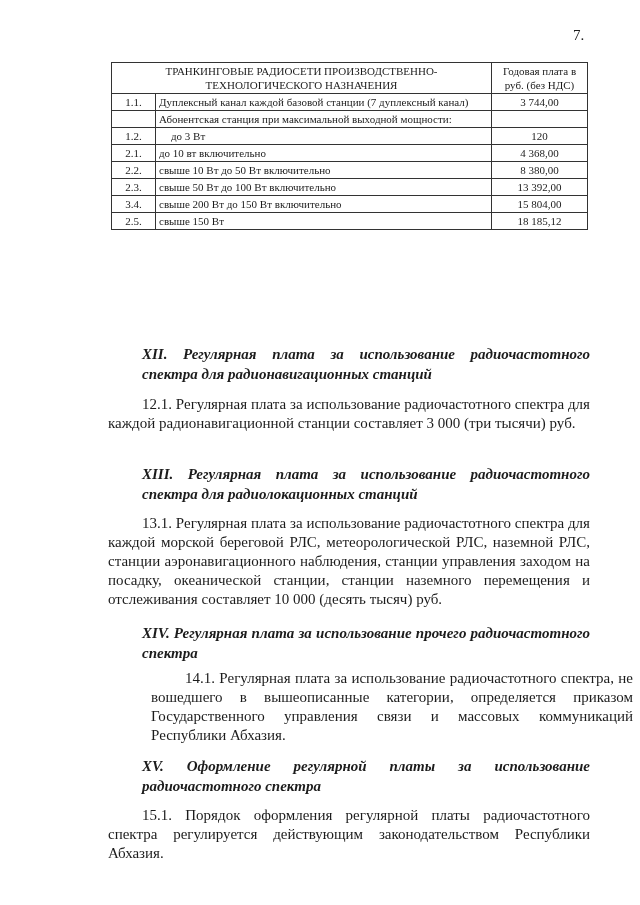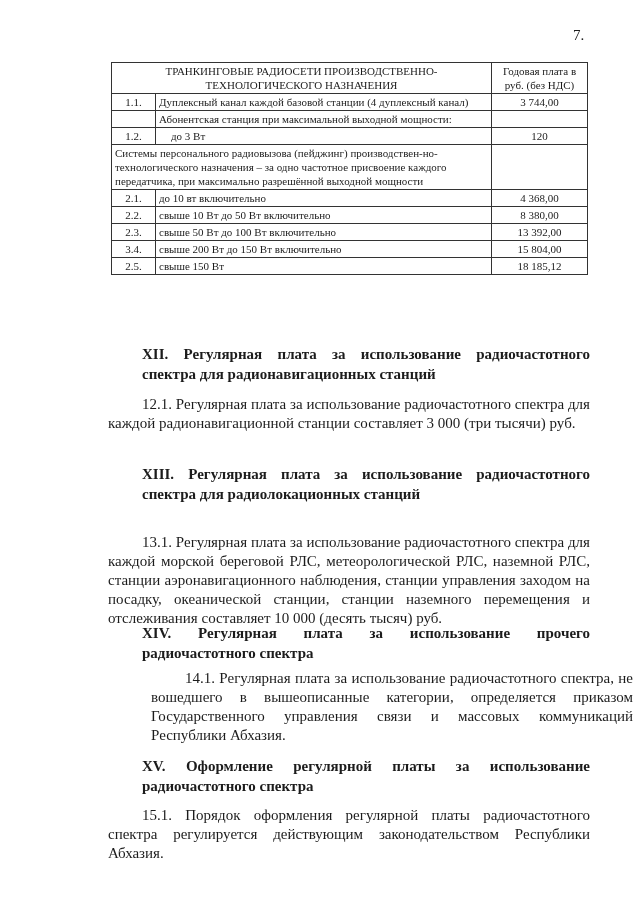--- a/index.html
+++ b/index.html
@@ -13,55 +13,52 @@
     border-collapse: collapse; font-size: 11px; line-height: 14px;
   }
   table.fees td { border: 1px solid #333; padding: 1px 3px; vertical-align: top; }
   td.num { width: 37px; text-align: center; vertical-align: middle !important; }
   td.val { width: 89px; text-align: center; vertical-align: middle !important; }
   td.head { text-align: center; }
   td.indent span { padding-left: 12px; }
   .section {
     position: absolute; left: 142px; width: 448px; font-weight: bold; font-size: 15px; line-height: 20px;
     text-align: justify;
+    font-style: italic;
   }
   .para {
     position: absolute; left: 108px; width: 482px; font-size: 15px; line-height: 19px; text-align: justify;
     text-indent: 34px;
   }
 </style>
 </head>
 <body>
 
 <div class="page-num">7.</div>
 
 <table class="fees">
   <tbody>
       <tr>
     <td class="head" colspan="2">ТРАНКИНГОВЫЕ РАДИОСЕТИ ПРОИЗВОДСТВЕННО-ТЕХНОЛОГИЧЕСКОГО НАЗНАЧЕНИЯ</td>
     <td class="val">Годовая плата в руб. (без НДС)</td>
   </tr>
   <tr>
     <td class="num">1.1.</td>
-    <td>Дуплексный канал каждой базовой станции (4 дуплексный канал)</td>
+    <td>Дуплексный канал каждой базовой станции (7 дуплексный канал)</td>
     <td class="val">3 744,00</td>
   </tr>
   <tr>
     <td class="num"></td>
     <td>Абонентская станция при максимальной выходной мощности:</td>
     <td class="val"></td>
   </tr>
   <tr>
     <td class="num">1.2.</td>
     <td class="indent"><span>до 3 Вт</span></td>
     <td class="val">120</td>
-  </tr>
-  <tr>
-    <td colspan="2">Системы персонального радиовызова (пейджинг) производствен-но-технологического назначения – за одно частотное присвоение каждого передатчика, при максимально разрешённой выходной мощности</td>
-    <td class="val"></td>
   </tr>
   <tr>
     <td class="num">2.1.</td>
     <td>до 10 вт включительно</td>
     <td class="val">4 368,00</td>
   </tr>
   <tr>
     <td class="num">2.2.</td>
     <td>свыше 10 Вт до 50 Вт включительно</td>
     <td class="val">8 380,00</td>
@@ -81,19 +78,19 @@
     <td>свыше 150 Вт</td>
     <td class="val">18 185,12</td>
   </tr>
 </tbody>
   </table>
 
 <div class="section" style="top:344px;">XII. Регулярная плата за использование радиочастотного спектра для радионавигационных станций</div>
 <div class="para" style="top:395px;">12.1. Регулярная плата за использование радиочастотного спектра для каждой радионавигационной станции составляет 3 000 (три тысячи) руб.</div>
 
 <div class="section" style="top:464px;">XIII. Регулярная плата за использование радиочастотного спектра для радиолокационных станций</div>
-<div class="para" style="top:514px;margin-top:19px;">13.1. Регулярная плата за использование радиочастотного спектра для каждой морской береговой РЛС, метеорологической РЛС, наземной РЛС, станции аэронавигационного наблюдения, станции управления заходом на посадку, океанической станции, станции наземного перемещения и отслеживания составляет 10 000 (десять тысяч) руб.</div>
+<div class="para" style="top:514px;">13.1. Регулярная плата за использование радиочастотного спектра для каждой морской береговой РЛС, метеорологической РЛС, наземной РЛС, станции аэронавигационного наблюдения, станции управления заходом на посадку, океанической станции, станции наземного перемещения и отслеживания составляет 10 000 (десять тысяч) руб.</div>
 
 <div class="section" style="top:623px;">XIV. Регулярная плата за использование прочего радиочастотного спектра</div>
 <div class="para" style="top:669px;margin-left:43px;">14.1. Регулярная плата за использование радиочастотного спектра, не вошедшего в вышеописанные категории, определяется приказом Государственного управления связи и массовых коммуникаций Республики Абхазия.</div>
 
 <div class="section" style="top:756px;">XV. Оформление регулярной платы за использование радиочастотного спектра</div>
 <div class="para" style="top:806px;">15.1. Порядок оформления регулярной платы радиочастотного спектра регулируется действующим законодательством Республики Абхазия.</div>
 
 </body></html>

